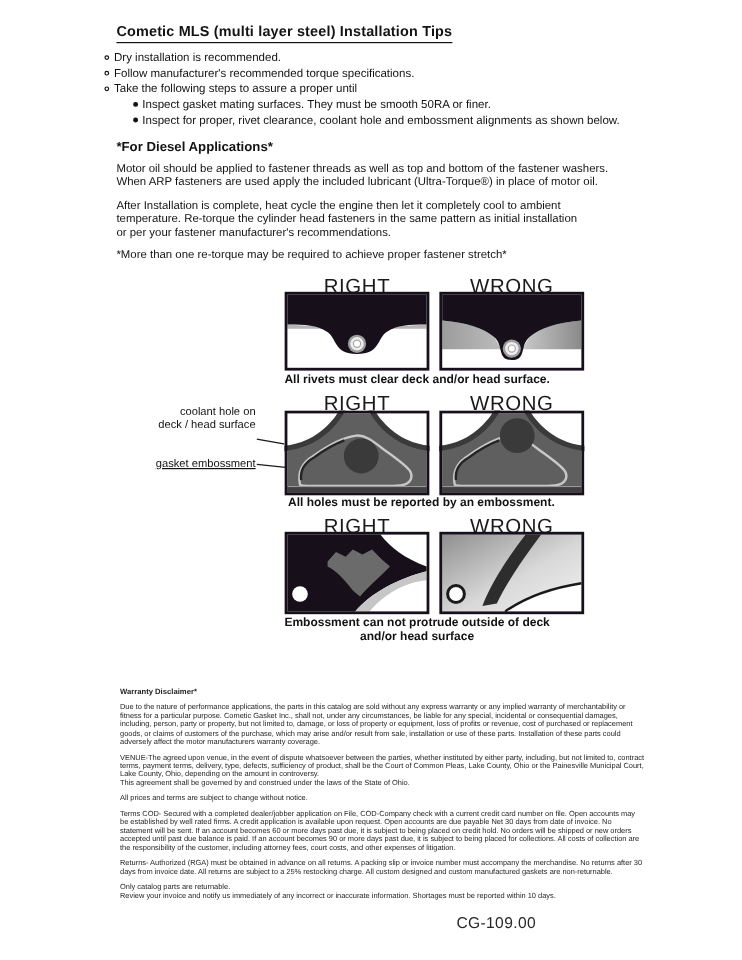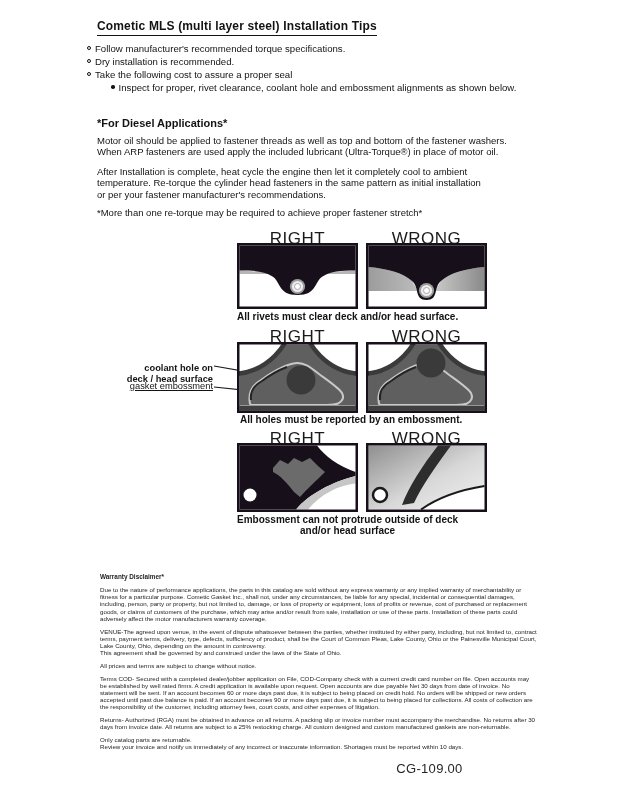--- a/index.html
+++ b/index.html
@@ -26,49 +26,53 @@
   #diesel-para1 { top:135px; }
   #diesel-para2 { top:166px; }
   #retorque-note { left:97px; top:207px; font-size:9.5px; }
 
   .fig-header { font-size:17px; letter-spacing:.5px; width:121px; text-align:center; color:#1a1a1a; }
   .fig-panel { width:121px; }
   .fig-panel svg { display:block; }
   .fig-caption { font-size:10px; font-weight:bold; line-height:11px;text-align:center; }
 
   .callout { left:105px; width:108px; text-align:right; font-size:9.3px; line-height:11px; }
-  #callout-coolant { top:363px;font-weight:bold; }
+  #callout-coolant { top:338px; }
   #callout-embossment { top:381px;text-decoration:underline; }
   #leader-lines { left:0; top:330px; pointer-events:none; }
 
   #legal { left:100px; top:573px; width:437px; font-size:6.2px; line-height:7.15px; color:#1e1e1e; }
   #legal-heading { font-weight:bold; font-size:6.4px; margin-bottom:6px; }
   .legal-para { margin-bottom:5.6px; }
 
-  #footer-code { left:382px; top:761px; width:95px; text-align:center; font-size:13px; letter-spacing:.3px; color:#262626; }
+  #footer-code { left:366px; top:761px; width:95px; text-align:center; font-size:13px; letter-spacing:.3px; color:#262626; }
 </style>
 </head>
 <body>
 
 <div id="page">
 
   <div id="doc-title" class="abs">Cometic MLS (multi layer steel) Installation Tips</div>
 
   <div id="tips-list" class="abs">
     <div class="bullet-row">
       <span class="obullet"></span>
-      <span>Follow manufacturer's recommended torque specifications.</span>
+      <span>Dry installation is recommended.</span>
     </div>
     <div class="bullet-row">
       <span class="obullet"></span>
-      <span>Dry installation is recommended.</span>
+      <span>Follow manufacturer's recommended torque specifications.</span>
     </div>
     <div class="bullet-row">
       <span class="obullet"></span>
-      <span>Take the following cost to assure a proper seal</span>
+      <span>Take the following steps to assure a proper until</span>
+    </div>
+    <div class="bullet-row sub">
+      <span class="fbullet"></span>
+      <span>Inspect gasket mating surfaces.  They must be smooth 50RA or finer.</span>
     </div>
     <div class="bullet-row sub">
       <span class="fbullet"></span>
       <span>Inspect for proper, rivet clearance, coolant hole and embossment alignments as shown below.</span>
     </div>
   </div>
 
   <div id="diesel-heading" class="abs">*For Diesel Applications*</div>
   <div id="diesel-para1" class="abs body-para pre">Motor oil should be applied to fastener threads as well as top and bottom of the fastener washers.
 When ARP fasteners are used apply the included lubricant (Ultra-Torque®) in place of motor oil.</div>

